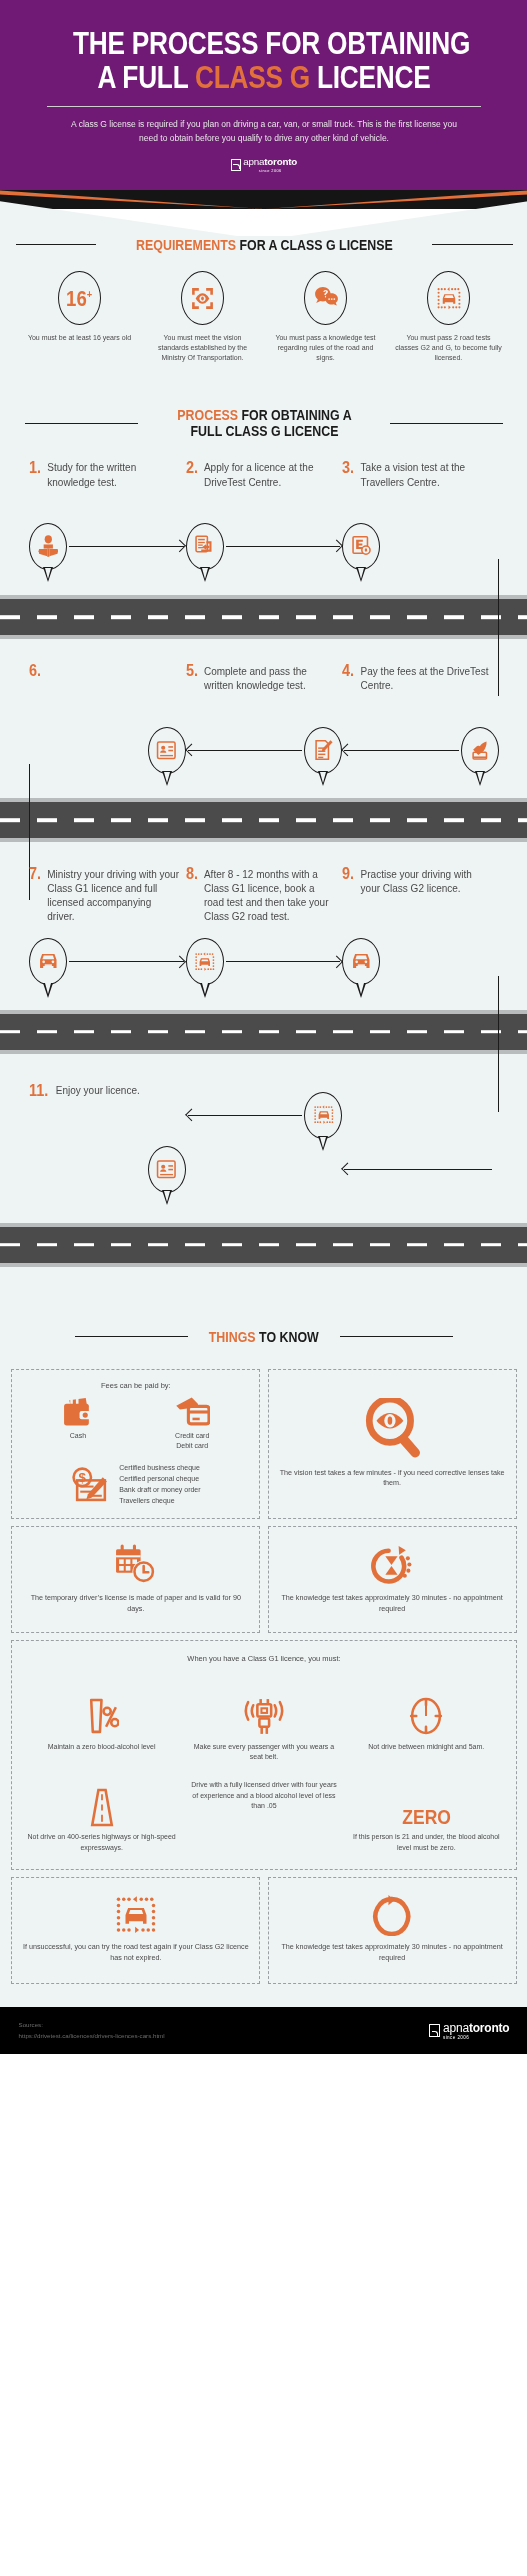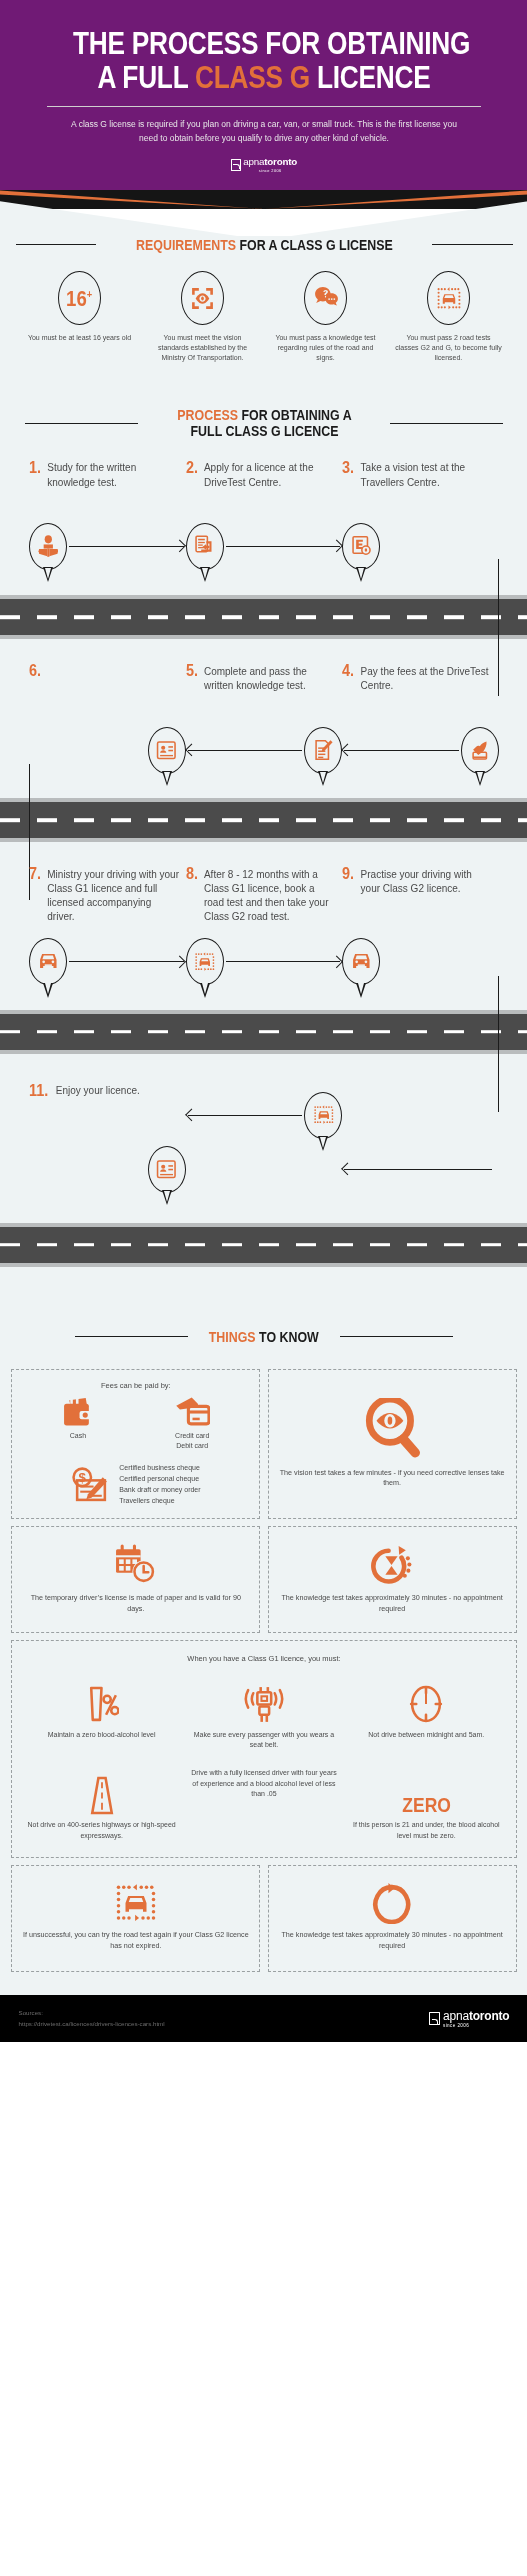--- a/index.html
+++ b/index.html
@@ -740,21 +740,21 @@
               <path d="M30 26h24l-12 17z"></path>
                 <path d="M30 62h24L42 45z"></path>
             </g>
           </svg>
           <div class="card-text">The knowledge test takes approximately 30 minutes - no appointment required</div>
         </div>
       </div>
 
       <div class="ttk-row">
         <div class="card full" style="padding:13.4px 8.2px 15.5px">
-          <div class="card-title" style="margin-bottom:14px">When you have a Class G1 licence, you must:</div>
+          <div class="card-title" style="margin-bottom:26px">When you have a Class G1 licence, you must:</div>
 
           <div class="g1-grid">
             <div class="g1-col">
               <div class="g1-icon">
                 <svg width="34" height="38" viewBox="0 0 66 74">
                   <g class="ic">
                     <path d="M12 4h20l-3 62H15z" fill="none" stroke="#e2703a" stroke-width="5" stroke-linejoin="round"></path>
                     <circle cx="43" cy="26" r="7" fill="none" stroke="#e2703a" stroke-width="5"></circle>
                     <circle cx="58" cy="48" r="7" fill="none" stroke="#e2703a" stroke-width="5"></circle>
                     <path d="M60 18 L41 56" stroke="#e2703a" stroke-width="5"></path>

